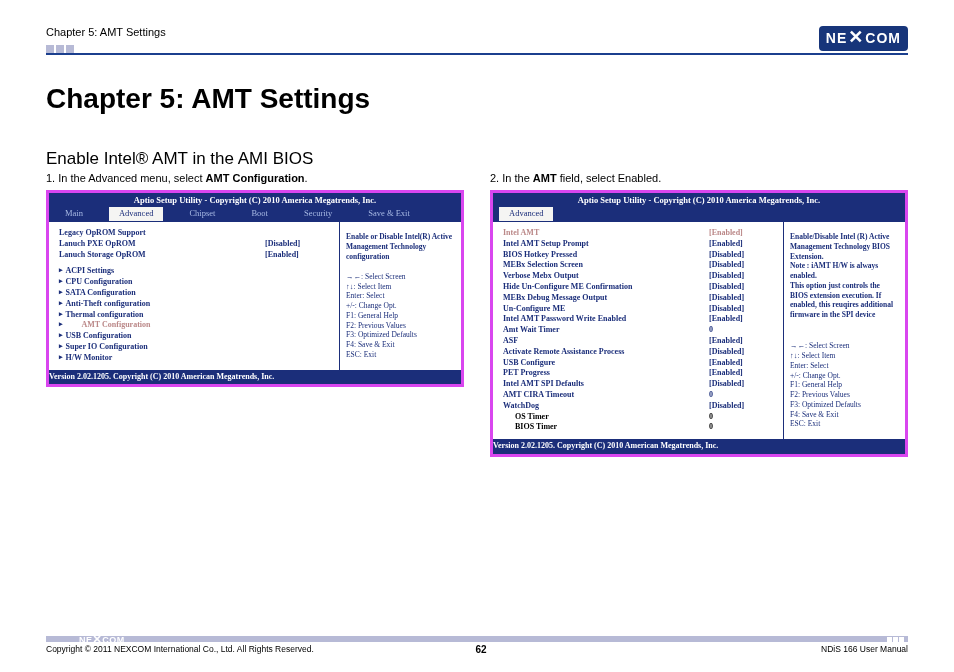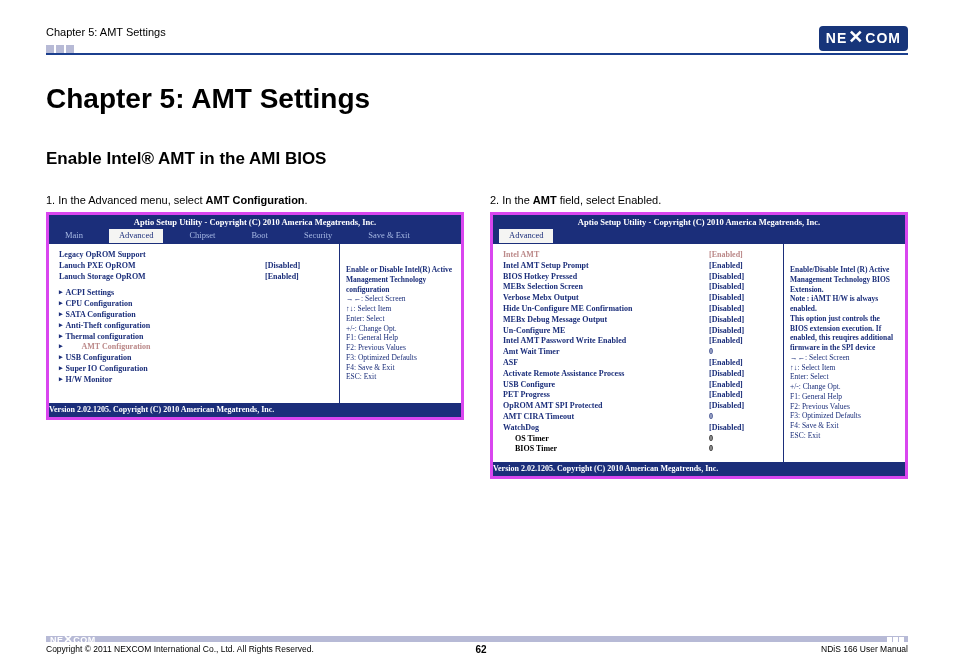--- a/index.html
+++ b/index.html
@@ -6,46 +6,46 @@
 body { background:#fff; font-family:Arial,Helvetica,sans-serif; width:954px; height:672px; position:relative; padding:26px 46px 0 46px; color:#000; }
 .header { display:flex; justify-content:space-between; align-items:flex-start; margin-bottom:2px; }
 .header-left { font-size:11px; }
 .logo { display:flex; align-items:center; }
 .logo-box { background:#17357a; color:#fff; border-radius:4px; padding:3px 7px 4px 7px; font:bold 14px/1 Arial; letter-spacing:1px; display:inline-flex; align-items:center; }
 .logo-box .x { color:#fff; font-size:18px; margin:0 1px; position:relative; top:-1px; }
 .topbar-accent { height:2px; background:#1b3f8e; margin:2px 0 14px 0; position:relative; }
 .sq-row { position:absolute; left:0; top:-8px; display:flex; gap:2px;}
 .sq { width:8px; height:8px; background:#b7bad6; }
 h1.chapter { font-size:28px; font-weight:bold; margin:28px 0 34px 0; }
-h2.section { font-size:17px; font-weight:bold; margin-bottom:25px; }
+h2.section { font-size:17px; font-weight:normal; margin-bottom:3px; }
 .columns { display:flex; gap:26px; }
 .col { flex:1; }
 .step { font-size:11px; margin-bottom:6px; }
 .bios { border:3px solid #d946ef; background:#fff; font-family:"Times New Roman",Times,serif; font-size:0; }
 .bios-title { background:#1b2e7a; color:#fff; text-align:center; font:bold 8.5px/1.7 "Times New Roman",serif; }
 .bios-tabs { background:#1b2e7a; display:flex; padding:0 6px 1px 6px; gap:16px; }
 .tab { font:8.5px/1.6 "Times New Roman",serif; color:#a7b9e4; padding:0 10px; }
 .tab.active { background:#f5f5f3; color:#1b2e7a; }
 .bios-body { display:flex; }
 .bios-main { flex:1; padding:6px 8px 6px 10px; }
-.bios-help { width:122px; border-left:1px solid #1b2e7a; padding:21px 6px; display:flex; flex-direction:column; justify-content:space-between; }
+.bios-help { width:122px; border-left:1px solid #1b2e7a; padding:10px 6px; display:flex; flex-direction:column; justify-content:space-between; }
 .bios-row { display:flex; font:bold 8px/1.35 "Times New Roman",serif; color:#1b2e7a;justify-content:flex-end; }
 .bios-row .lbl { flex:1; }
 .bios-row .val { width:66px; }
 .bios-row.menu::before { content:"▸"; color:#1b2e7a; font-size:7px; margin-right:3px; position:relative; top:0; }
 .bios-row.sel { color:#b88;gap:16px; }
 .bios-row.indent .lbl { padding-left:12px; color:#000;font-family:Liberation Serif, serif; }
 .bios-row.indent .val { color:#000; }
 .help-text { font:bold 7.5px/1.3 "Times New Roman",serif; color:#1b2e7a; }
 .help-keys { font:7.5px/1.3 "Times New Roman",serif; color:#1b2e7a; }
 .bios-footer { background:#1b2e7a; color:#fff; text-align:left; font:bold 8px/1.8 "Times New Roman",serif; }
 .spacer { height:6px; }
 .page-footer { position:absolute; left:46px; right:46px; bottom:18px; }
 .foot-accent { height:6px; background:#b7bad6; margin-bottom:2px; display:flex; align-items:center; padding:0 4px; justify-content:space-between;}
-.foot-logo { font:bold 9px/1 Arial; color:#fff; letter-spacing:0.5px; background:transparent;}
+.foot-logo { font:bold 9px/1 Arial; color:#fff; letter-spacing:0.5px; background:transparent;margin-left:29px;}
 .foot-logo .x { font-size:11px; }
 .foot-sq { display:flex; gap:1px;}
 .foot-sq span{width:5px;height:5px;background:#fff;}
 .foot-row { display:flex; justify-content:space-between; font-size:8.5px; }
 .page-num { position:absolute; left:8px; right:0; text-align:center; font:bold 10px Arial; }
 </style>
 </head>
 <body>
 
 <div class="header">
@@ -211,21 +211,21 @@
             </div>
             <div class="bios-row">
               <span class="lbl">USB Configure</span>
               <span class="val">[Enabled]</span>
             </div>
             <div class="bios-row">
               <span class="lbl">PET Progress</span>
               <span class="val">[Enabled]</span>
             </div>
             <div class="bios-row">
-              <span class="lbl">OpROM AMT SPI Protected</span>
+              <span class="lbl">Intel AMT SPI Defaults</span>
               <span class="val">[Disabled]</span>
             </div>
             <div class="bios-row">
               <span class="lbl">AMT CIRA Timeout</span>
               <span class="val">0</span>
             </div>
             <div class="bios-row">
               <span class="lbl">WatchDog</span>
               <span class="val">[Disabled]</span>
             </div>

